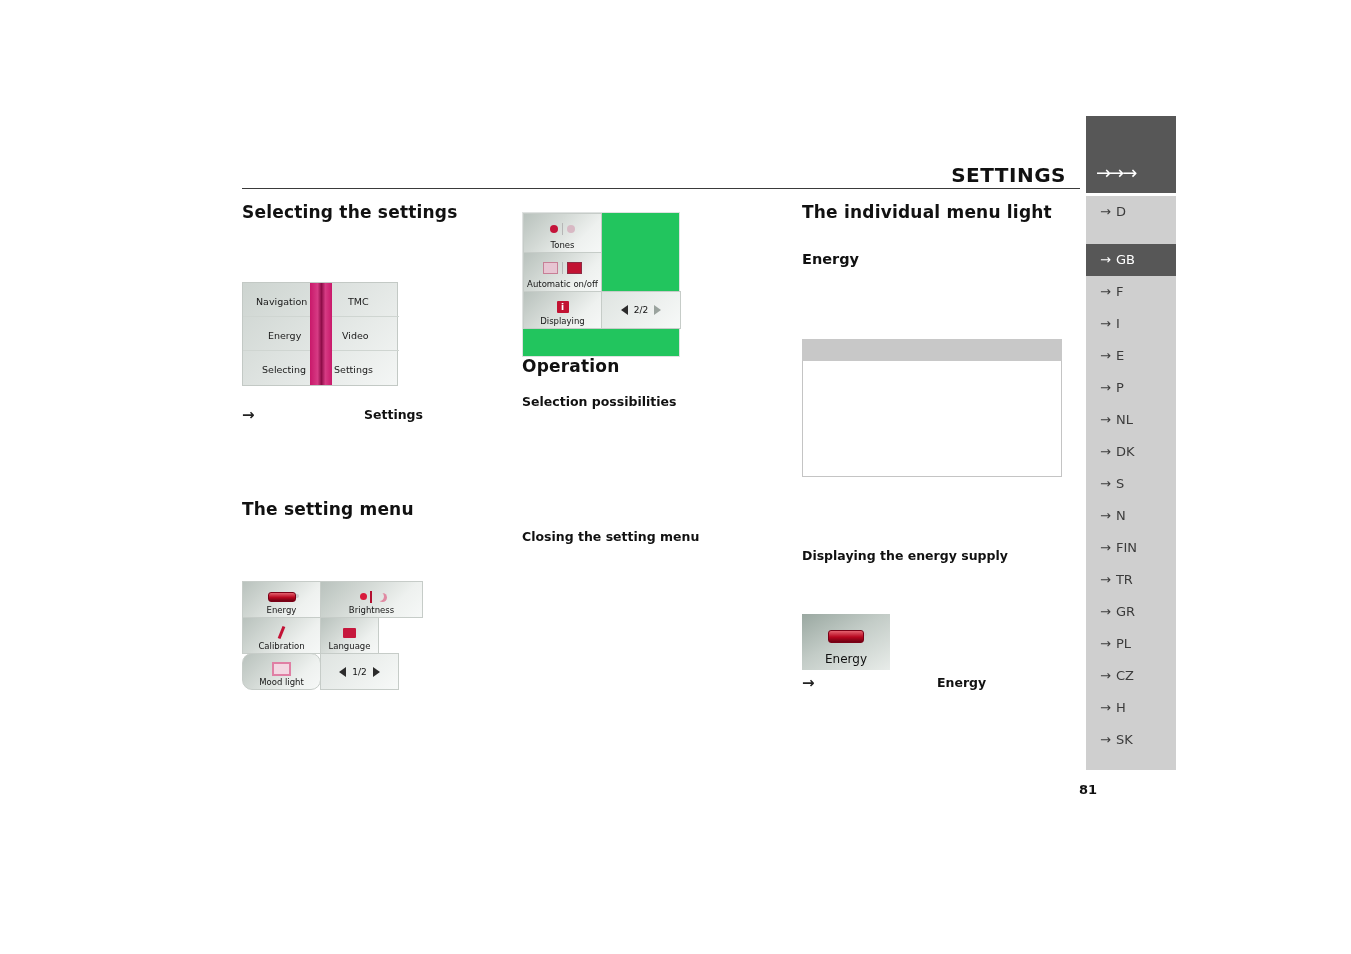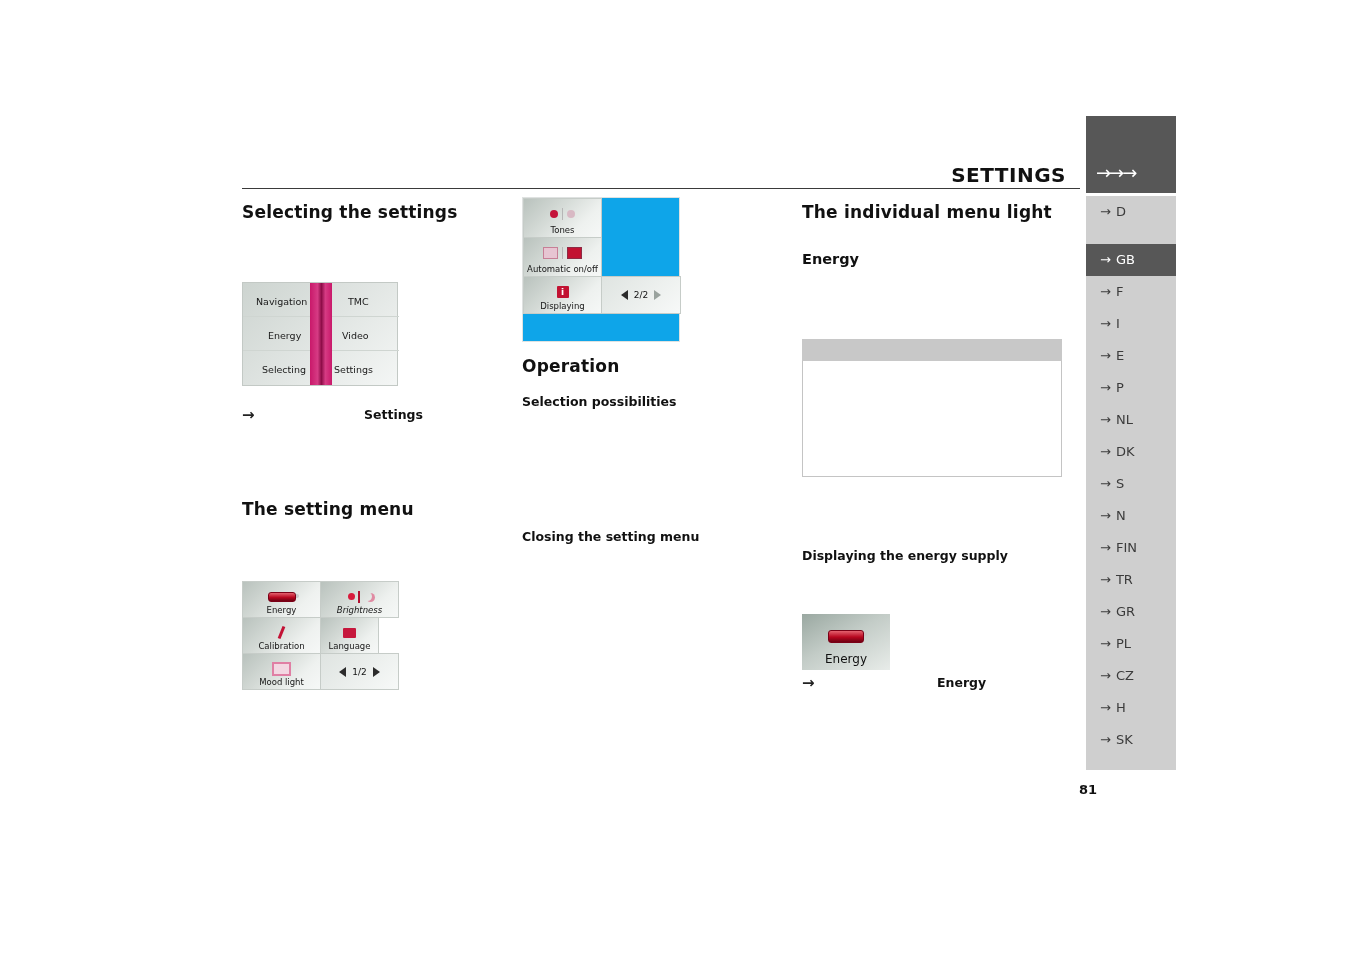--- a/index.html
+++ b/index.html
@@ -198,48 +198,48 @@
       <span class="txt">Settings</span>
     </div>
 
     <h1 class="sec" style="position:absolute;top:303px;left:0;">The setting menu</h1>
 
     <div class="shot" style="top:385px;left:0;width:156px;height:104px;">
       <div class="tile" style="left:0;top:0;width:79px;height:37px;">
         <div class="ico"><span class="batt"></span></div>
         <div class="lbl">Energy</div>
       </div>
-      <div class="tile" style="left:78px;top:0;width:79px;height:37px;font-style:italic;">
+      <div class="tile" style="left:78px;top:0;width:103px;height:37px;">
         <div class="ico"><span class="sun"></span><span class="bar"></span><span class="moon"></span></div>
         <div class="lbl">Brightness</div>
       </div>
       <div class="tile" style="left:0;top:36px;width:79px;height:37px;">
         <div class="ico"><span class="pen"></span></div>
         <div class="lbl">Calibration</div>
       </div>
       <div class="tile" style="left:78px;top:36px;width:59px;height:37px;">
         <div class="ico"><span class="flag"></span></div>
         <div class="lbl">Language</div>
       </div>
-      <div class="tile" style="left:0;top:72px;width:79px;height:37px;">
+      <div class="tile" style="left:0;top:72px;width:79px;height:37px;border-radius:10px;">
         <div class="ico"><span class="lamp"></span></div>
         <div class="lbl">Mood light</div>
       </div>
       <div class="pager" style="left:78px;top:72px;width:79px;height:37px;">
         <span class="tri-l"></span>
         <span>1/2</span>
         <span class="tri-r"></span>
       </div>
     </div>
 
   </div>
 
   <div class="col col2">
 
-    <div class="shot" style="top:1px;left:0;width:158px;height:145px;background:#0ea5e9;border:1px solid #dfe2e1;box-sizing:border-box;">
+    <div class="shot" style="top:16px;left:0;width:158px;height:145px;background:#22c55e;border:1px solid #dfe2e1;box-sizing:border-box;">
       <div class="tile" style="left:0;top:0;width:79px;height:40px;">
         <div class="ico"><span class="note"></span><span class="sep"></span><span class="noteoff"></span></div>
         <div class="lbl">Tones</div>
       </div>
       <div class="tile" style="left:0;top:39px;width:79px;height:40px;">
         <div class="ico"><span class="scr"></span><span class="sep"></span><span class="scroff"></span></div>
         <div class="lbl">Automatic on/off</div>
       </div>
       <div class="tile" style="left:0;top:78px;width:79px;height:38px;">
         <div class="ico"><span class="infoi">i</span></div>

